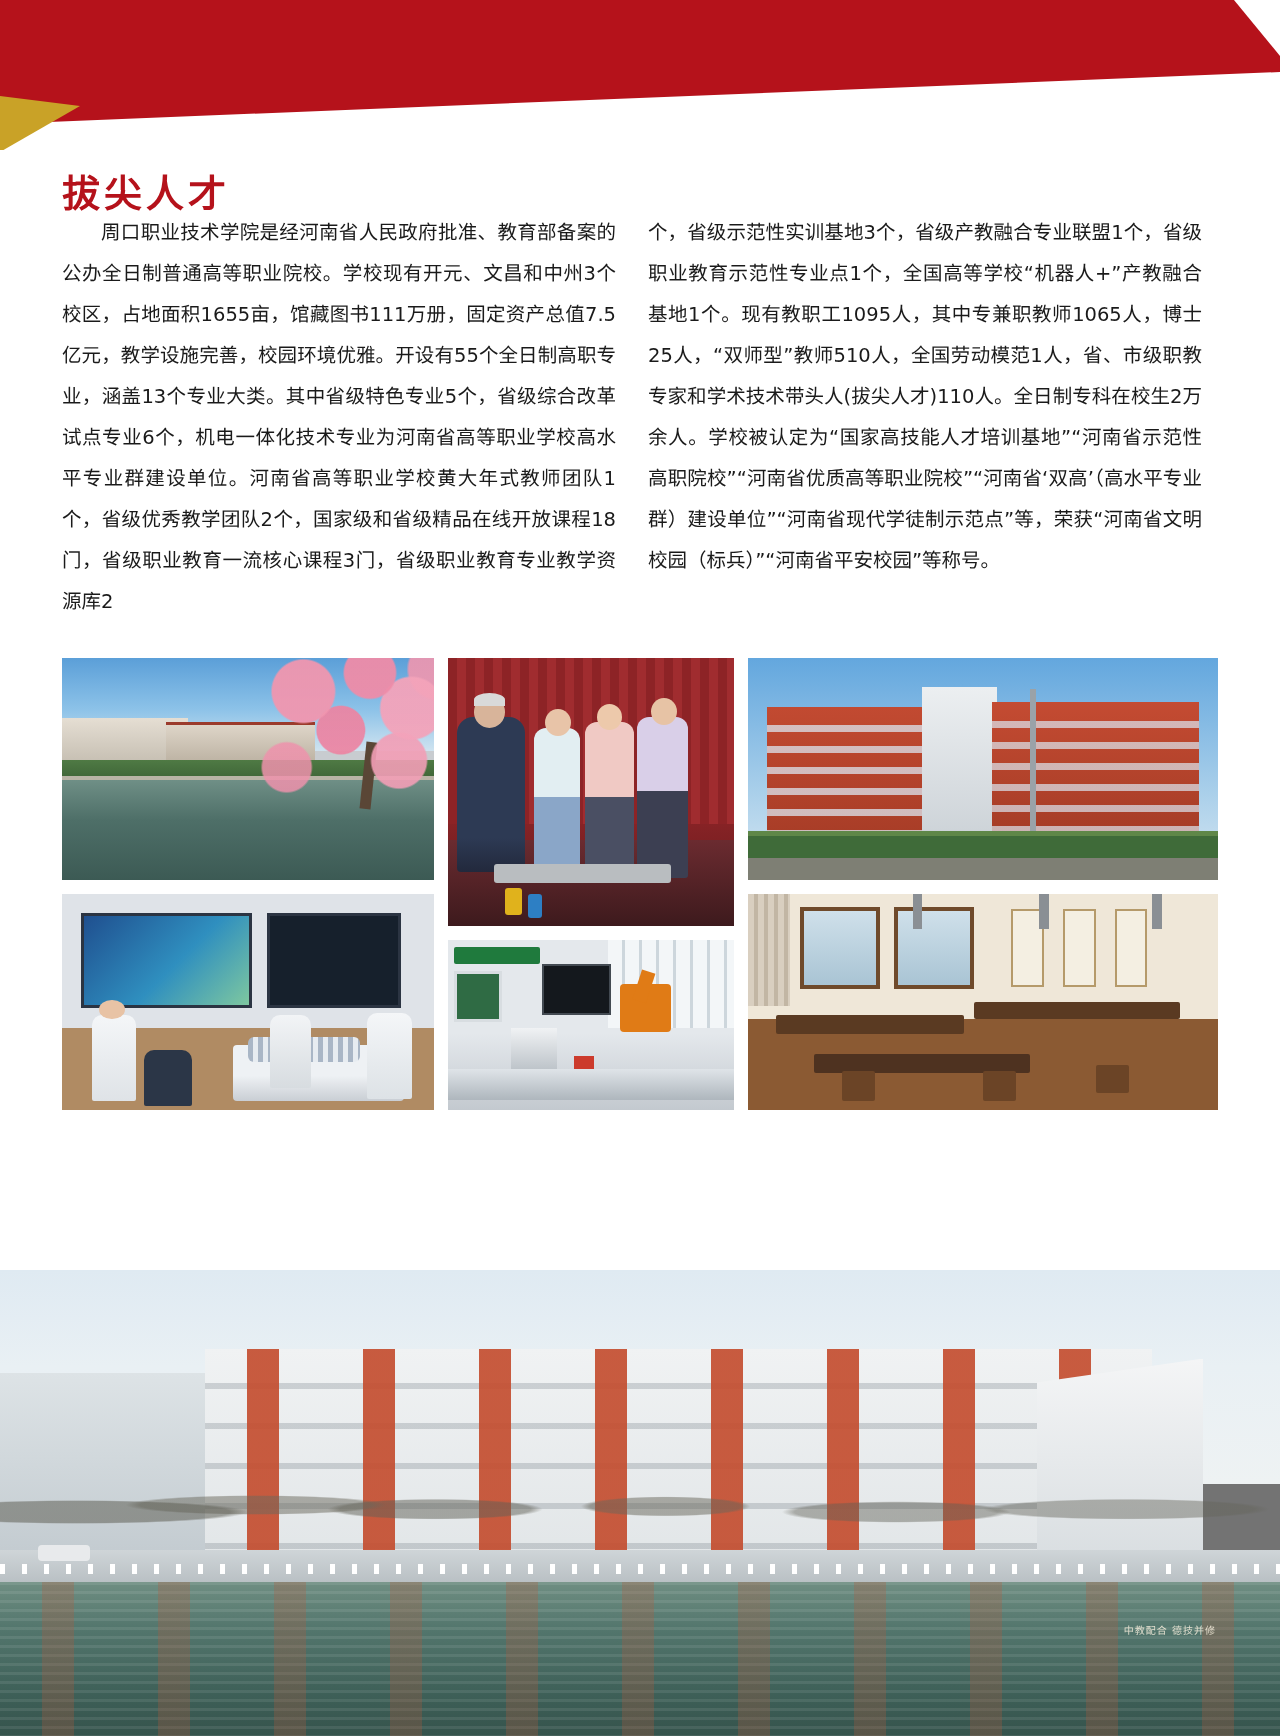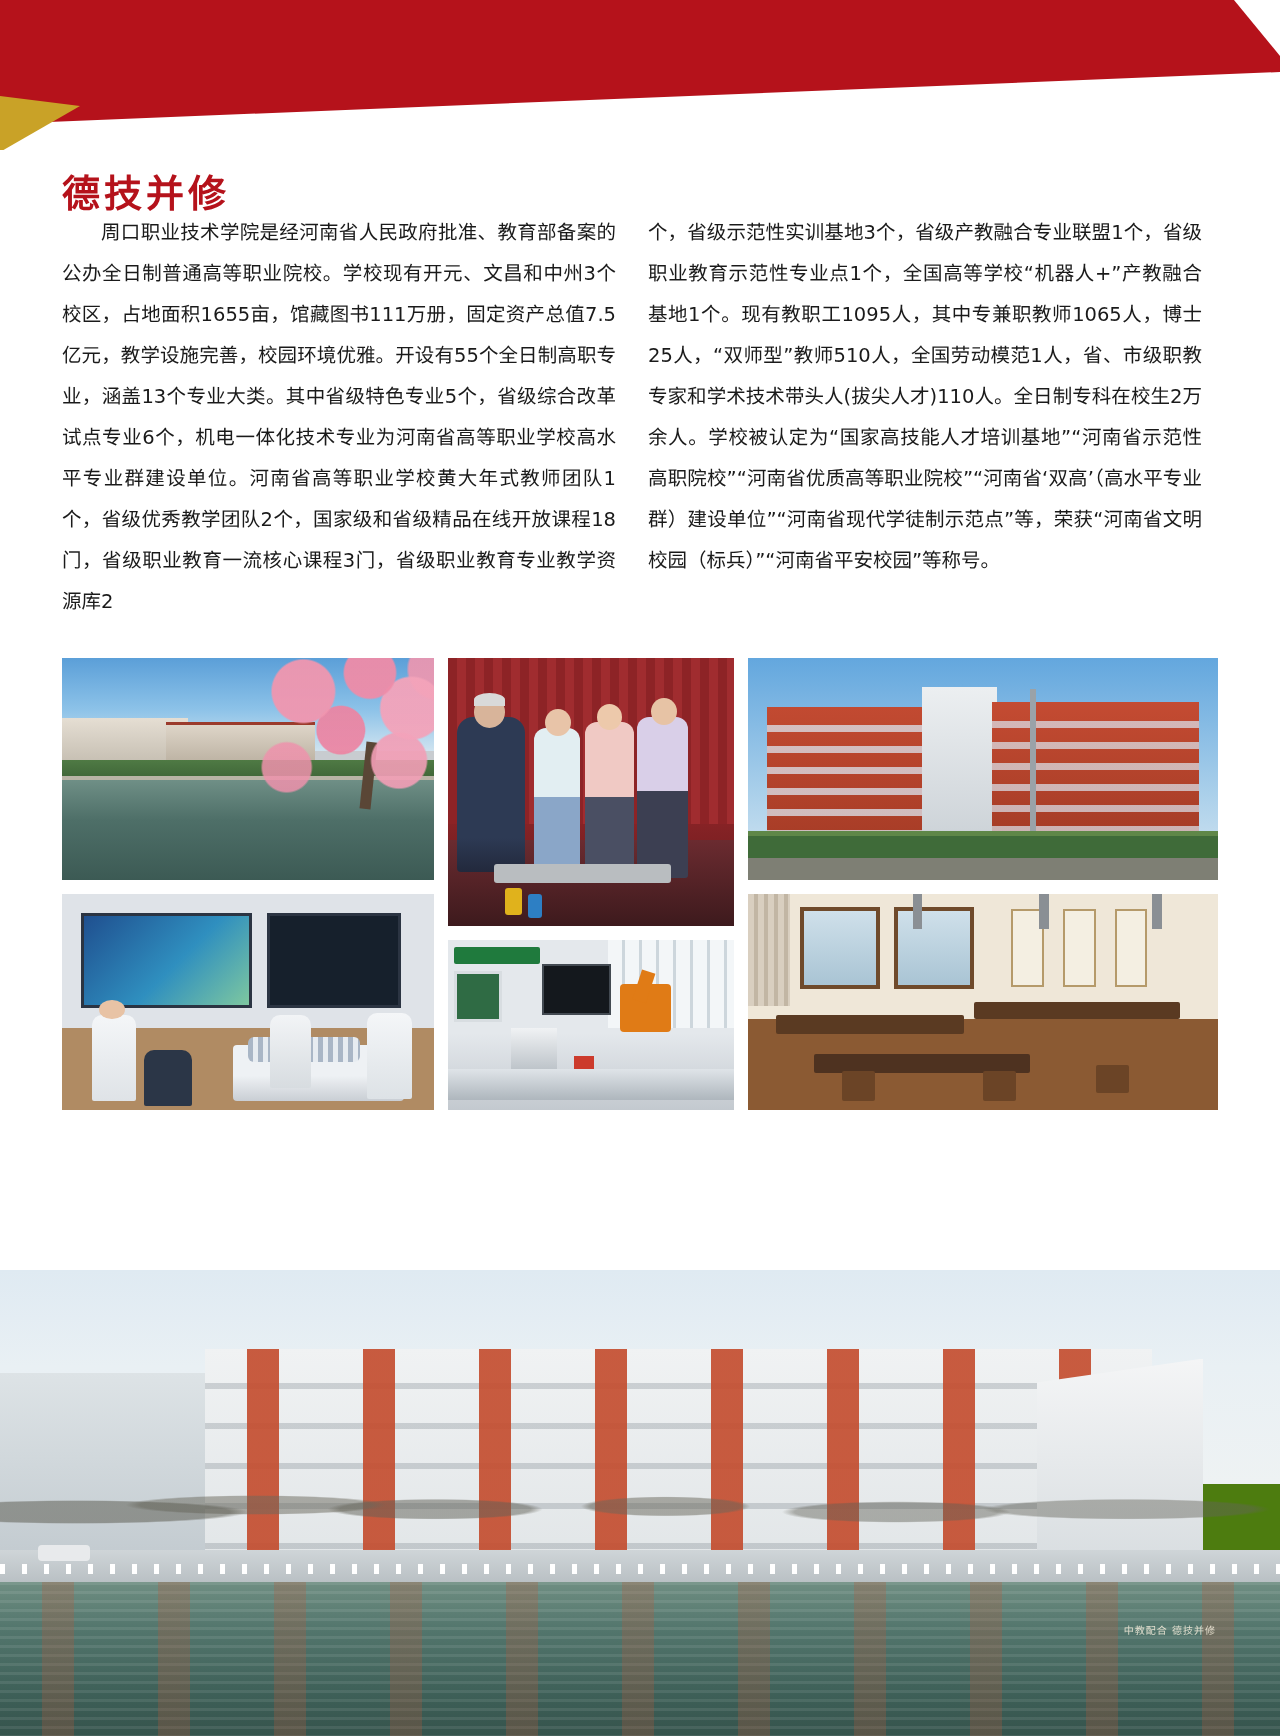--- a/index.html
+++ b/index.html
@@ -242,21 +242,21 @@
   .p6-st3 { position:absolute; left:74%; bottom:8%; width:7%; height:13%; background:#6b4426; border-radius:2px; }
 
   
   .hero {
     position: absolute;
     left: 0;
     top: 1270px;
     width: 1280px;
     height: 466px;
     overflow: hidden;
-    background: #4d7c0f;
+    background: #737373;
   }
   .hero-sky {
     position:absolute; left:0; top:0; width:100%; height:46%;
     background: linear-gradient(180deg,#dfeaf2 0%, #e9f0f4 45%, #eef2f3 100%);
   }
   .hero-bldg {
     position:absolute; left:16%; top:17%; width:74%; height:45%;
     background: linear-gradient(180deg,#f0f2f3 0%, #e2e6e8 100%);
   }
   .hero-cols {
@@ -331,21 +331,21 @@
 <body>
 
 <div class="top-banner">
   <div class="banner-red"></div>
   <div class="banner-white-notch"></div>
   <div class="banner-gold"></div>
 </div>
 
 <div class="content">
 
-  <h1 class="section-title">德技并修</h1>
+  <h1 class="section-title">拔尖人才</h1>
 
   <div class="columns">
     <div class="col">
       <p class="indent">周口职业技术学院是经河南省人民政府批准、教育部备案的公办全日制普通高等职业院校。学校现有开元、文昌和中州3个校区，占地面积1655亩，馆藏图书111万册，固定资产总值7.5亿元，教学设施完善，校园环境优雅。开设有55个全日制高职专业，涵盖13个专业大类。其中省级特色专业5个，省级综合改革试点专业6个，机电一体化技术专业为河南省高等职业学校高水平专业群建设单位。河南省高等职业学校黄大年式教师团队1个，省级优秀教学团队2个，国家级和省级精品在线开放课程18门，省级职业教育一流核心课程3门，省级职业教育专业教学资源库2</p>
     </div>
     <div class="col">
       <p>个，省级示范性实训基地3个，省级产教融合专业联盟1个，省级职业教育示范性专业点1个，全国高等学校“机器人+”产教融合基地1个。现有教职工1095人，其中专兼职教师1065人，博士25人，“双师型”教师510人，全国劳动模范1人，省、市级职教专家和学术技术带头人(拔尖人才)110人。全日制专科在校生2万余人。学校被认定为“国家高技能人才培训基地”“河南省示范性高职院校”“河南省优质高等职业院校”“河南省‘双高’（高水平专业群）建设单位”“河南省现代学徒制示范点”等，荣获“河南省文明校园（标兵）”“河南省平安校园”等称号。</p>
     </div>
   </div>
 

